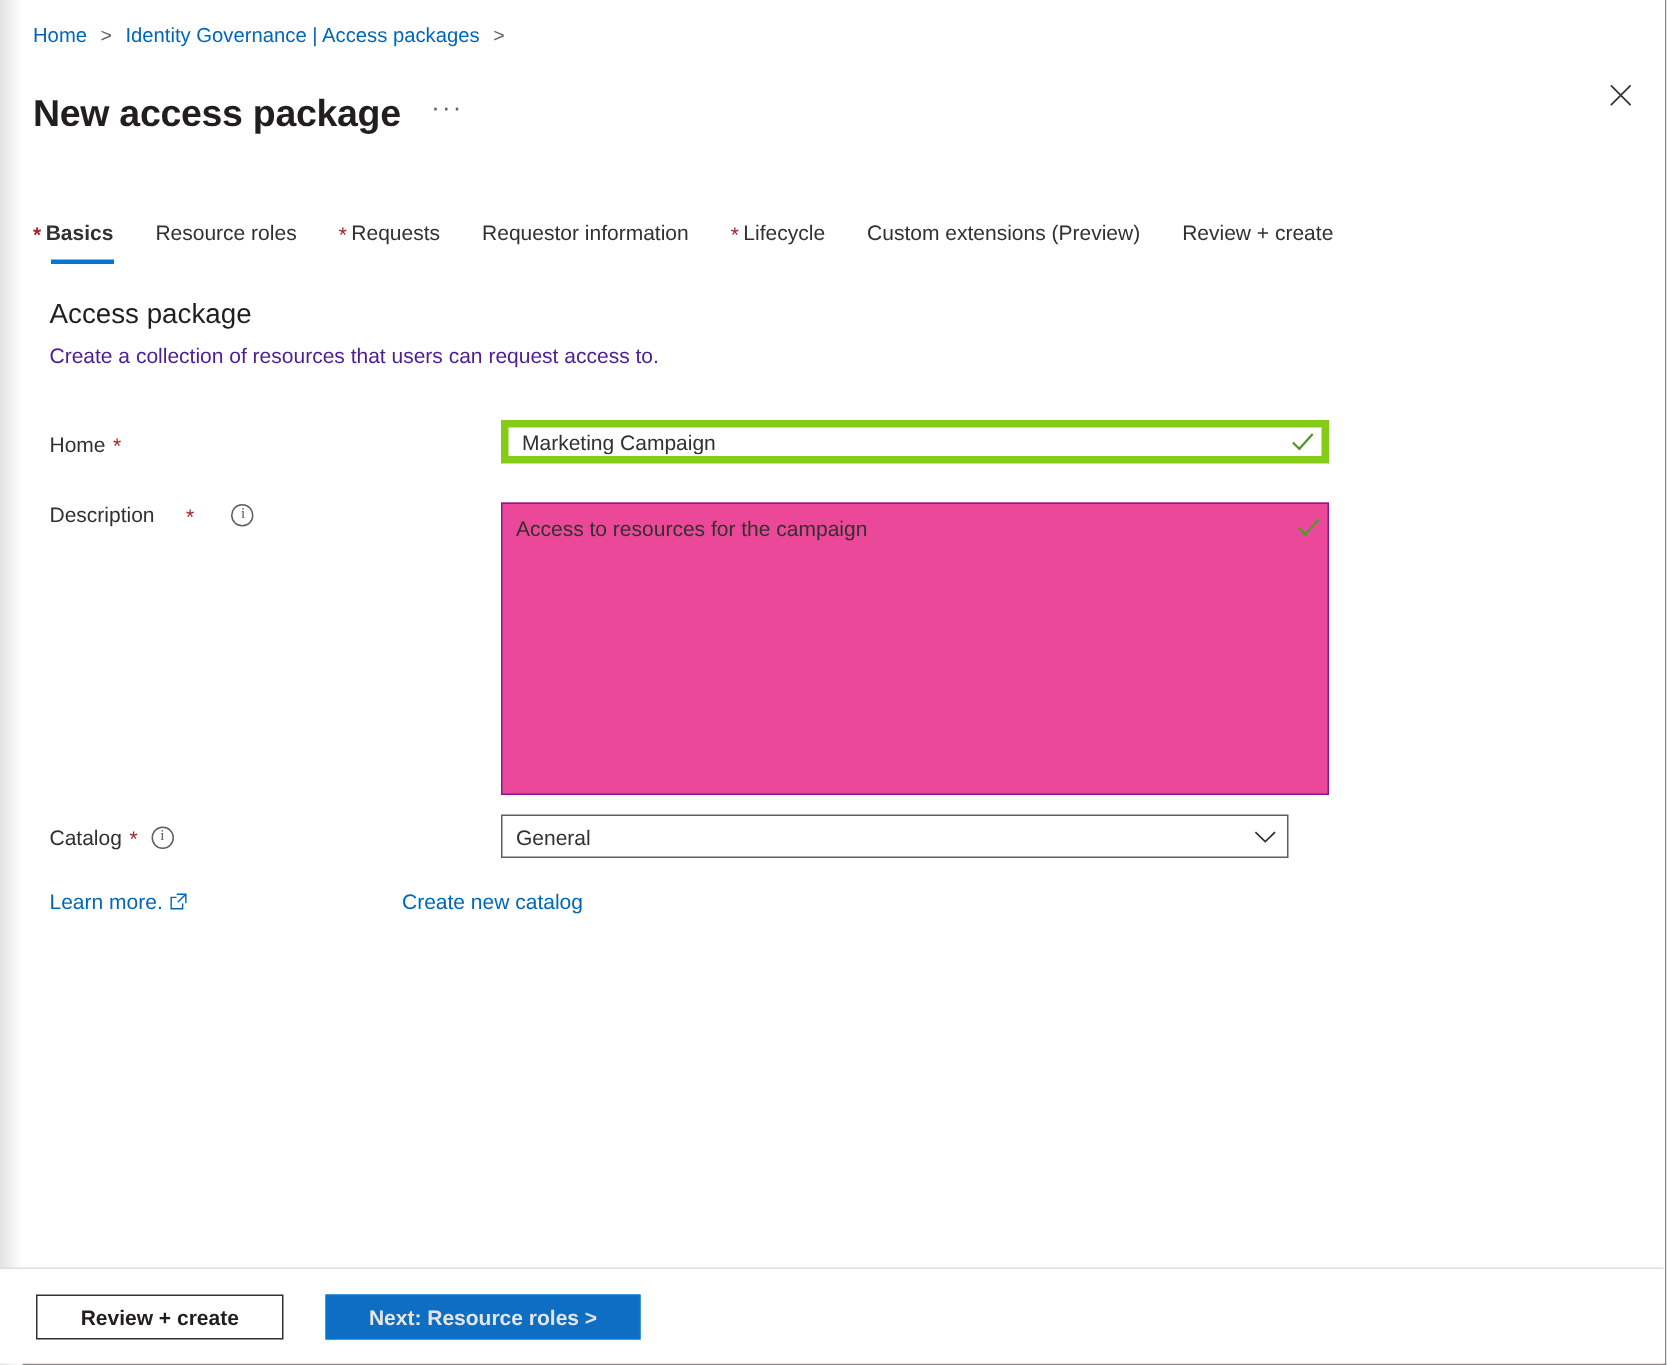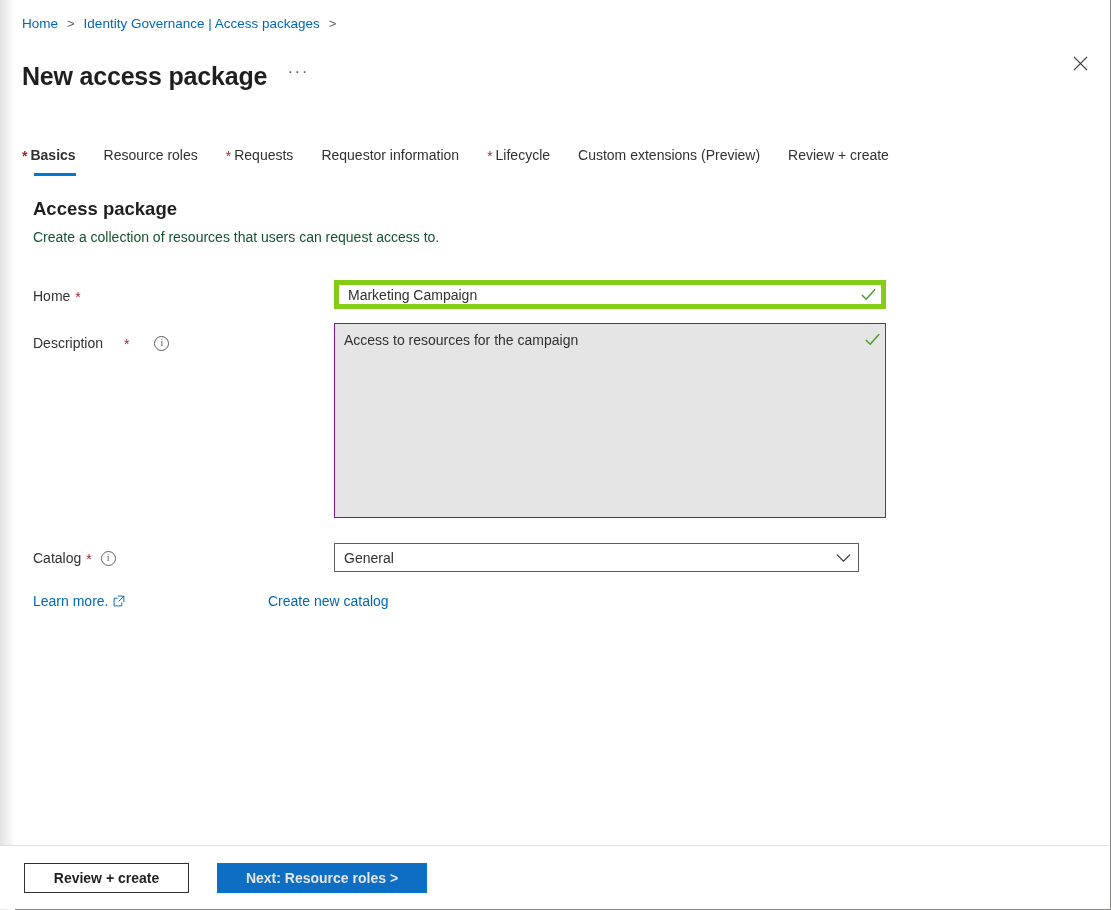--- a/index.html
+++ b/index.html
@@ -121,28 +121,28 @@
     left: 12px; right: 0px; bottom: 1px;
     height: 3px;
     background: #0078d4;
   }
 
   
   #section-title {
     position: absolute;
     left: 33px; top: 198px;
     font-size: 18.5px;
-    font-weight: 700;
+    font-weight: 400;
     color: #201f1e;
   }
   #section-sub {
     position: absolute;
     left: 33px; top: 229px;
     font-size: 14px;
-    color: #14532d;
+    color: #4c1d95;
   }
 
   
   .field-label {
     position: absolute;
     left: 33px;
     font-size: 14px;
     color: #323130;
     display: flex; align-items: center;
     white-space: nowrap;
@@ -191,24 +191,24 @@
   }
   .check {
     flex: none;
     width: 26px;
     display: flex; align-items: center; justify-content: center;
     color: #4f9a2a;
   }
 
   
   #desc-wrap {
-    top: 323px;
+    top: 335px;
     width: 552px; height: 195px;
     border: 1px solid #881798;
-    background: #e5e5e5;
+    background: #ec4899;
     display: flex;
   }
   #desc-input {
     flex: 1 1 auto;
     border: 0; outline: 0; resize: none;
     font-family: "Liberation Sans", sans-serif;
     font-size: 14px;
     color: #323130;
     padding: 7px 4px 7px 9px;
     line-height: 1.35;

